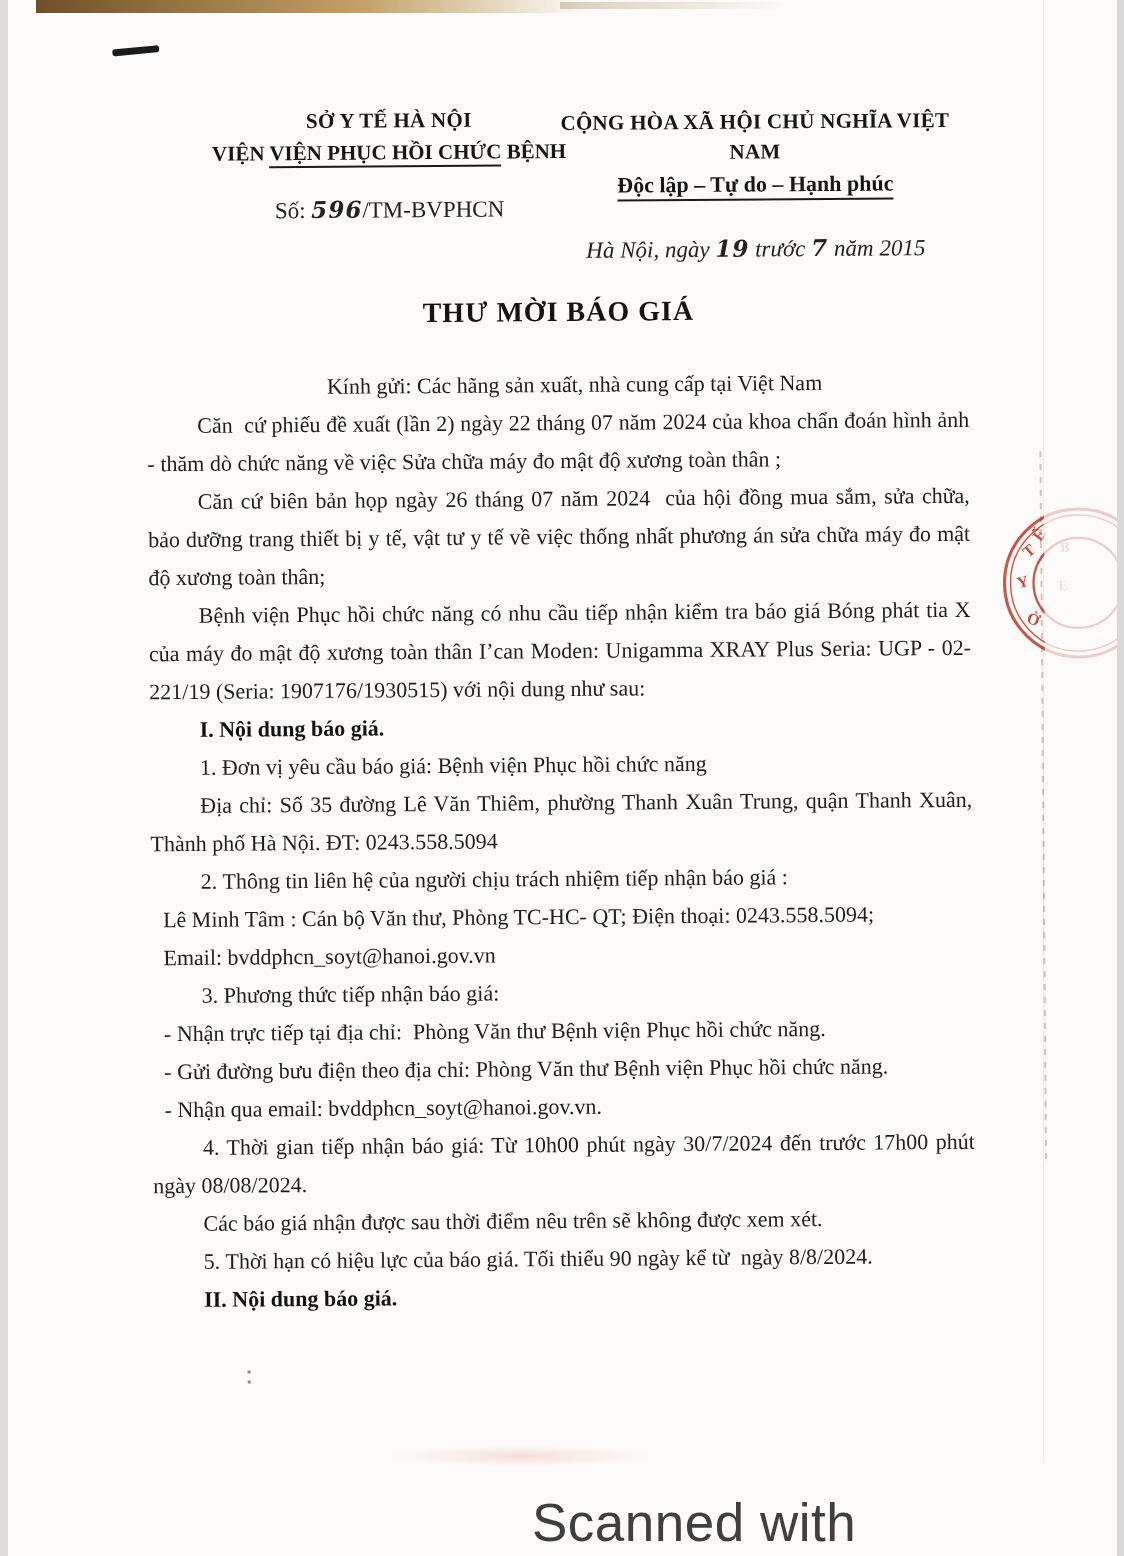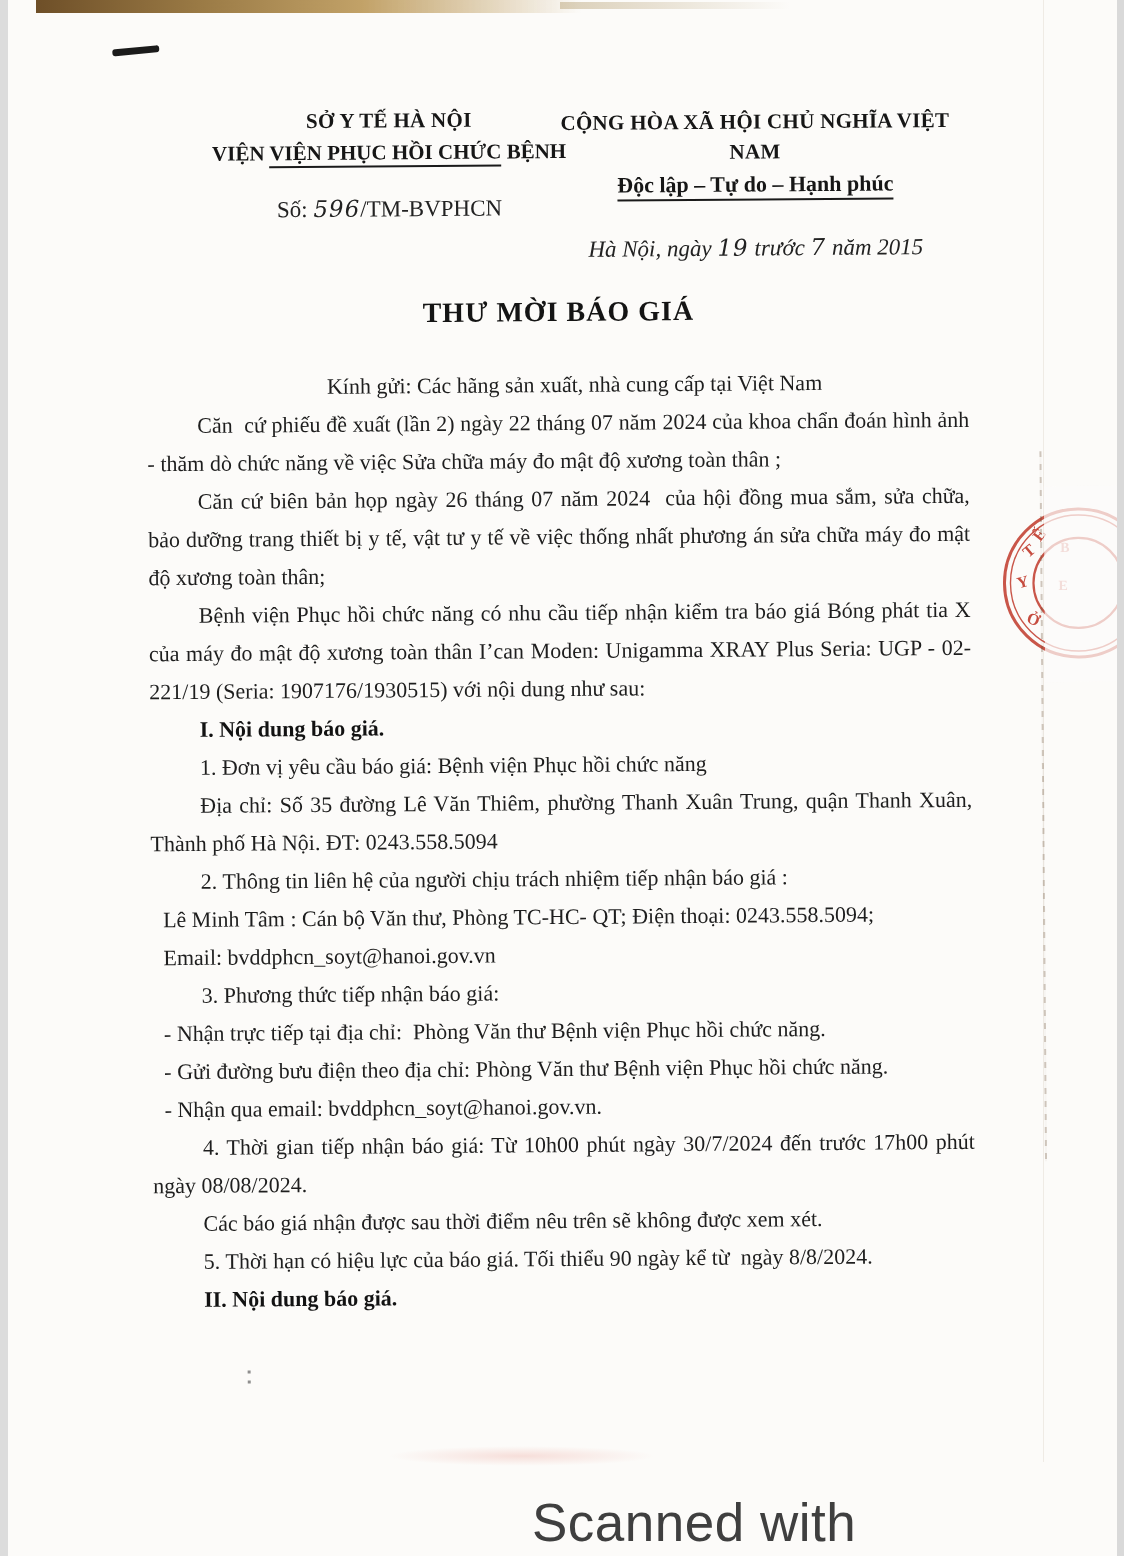--- a/index.html
+++ b/index.html
@@ -22,21 +22,21 @@
   .tiny-colon:before{top:0;} .tiny-colon:after{top:10px;}
   
   .hdr-left{position:absolute;left:158px;top:104px;width:472px;text-align:center;}
   .hdr-right{position:absolute;left:540px;top:108px;width:440px;text-align:center;}
   .hdr-line{font-weight:bold;font-size:21px;line-height:30px;letter-spacing:.3px;color:#161616;}
   .hdr-line2{font-weight:bold;font-size:21px;line-height:34px;color:#161616;}
   .u-part{border-bottom:2px solid #1a1a1a;padding-bottom:1px;}
   .motto{font-weight:bold;font-size:22px;line-height:36px;color:#161616;}
   .motto .u-part{padding-bottom:2px;}
   .so-line{margin-top:26px;font-size:23px;color:#222;}
-  .hand{font-family:"DejaVu Serif",serif;font-style:italic;letter-spacing:1px;}
+  .hand{font-family:"DejaVu Serif",serif;font-style:italic;letter-spacing:1px;font-weight:bold;}
   .date-line{margin-top:32px;font-size:23px;font-style:italic;color:#222;}
   
   .doc-title{position:absolute;left:0;top:296px;width:1124px;text-align:center;
        font-size:28px;font-weight:bold;letter-spacing:1px;color:#141414;}
   
   .body-text{position:absolute;left:150px;top:366px;width:822px;}
   .para{margin:0;font-size:22px;line-height:38px;text-align:justify;white-space:pre-wrap;color:#1e1e1e;}
   .para.bold{font-weight:bold;color:#121212;}
   
   .fold-faint{position:absolute;left:1043px;top:0;width:1px;height:1462px;background:rgba(150,120,90,.12);}

